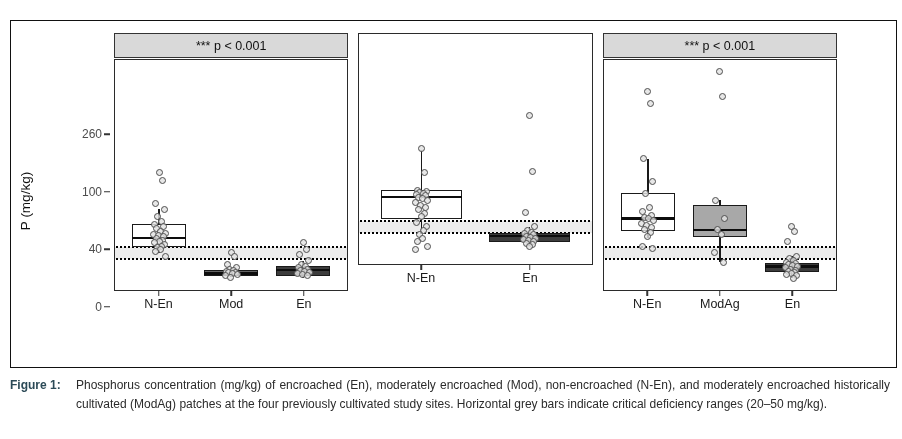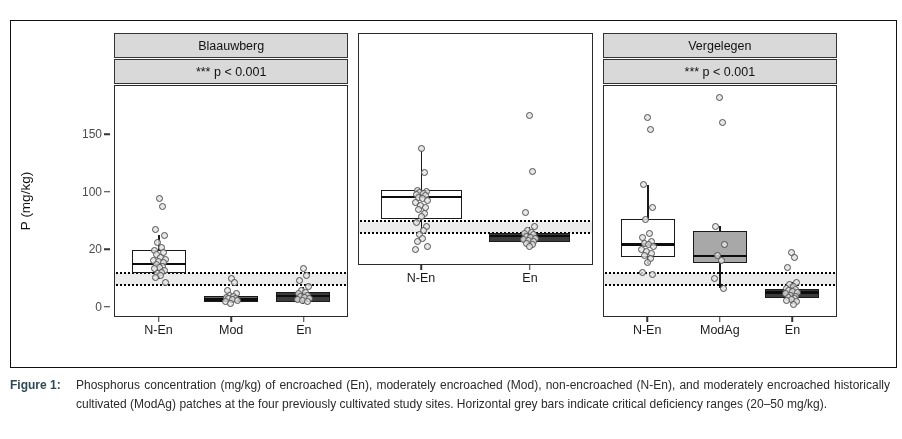--- a/index.html
+++ b/index.html
@@ -76,30 +76,29 @@
 </head>
 <body>
 
 <div class="figure-box">
   <div class="y-axis-title">
     <span>P (mg/kg)</span>
   </div>
   <div class="y-axis" id="y-axis">
       <div class="y-tick-label" style="top: 221.663px;">0</div>
       <div class="y-tick-mark" style="top: 221.663px;"></div>
-      <div class="y-tick-label" style="top: 164.238px;">20</div>
+      <div class="y-tick-label" style="top: 164.238px;">40</div>
       <div class="y-tick-mark" style="top: 164.238px;"></div>
       <div class="y-tick-label" style="top: 106.812px;">100</div>
       <div class="y-tick-mark" style="top: 106.812px;"></div>
-      <div class="y-tick-label" style="top: 49.3861px;">150</div>
+      <div class="y-tick-label" style="top: 49.3861px;">260</div>
       <div class="y-tick-mark" style="top: 49.3861px;"></div>
     </div>
   <div class="panels-row" id="panels-row">
       <div class="panel">
-        <div class="strip">Blaauwberg</div>
         <div class="strip">*** p &lt; 0.001</div>
         <div class="panel-plot">
           <div class="band" style="top: 187.208px; height: 11.4851px; background: rgb(236, 236, 236);"></div>
           <div class="dotline" style="top: 186.208px;"></div>
           <div class="dotline" style="top: 197.693px;"></div>
           <div class="whisker" style="left: calc(19% - 0.75px); top: 149.307px; height: 14.9307px;"></div>
           <div class="whisker" style="left: calc(19% - 0.75px); top: 187.208px; height: 5.74257px;"></div>
           <div class="bp-box" style="left: calc(7.375%); width: 23.25%; top: 164.238px; height: 22.9703px; background: rgb(255, 255, 255);"></div>
           <div class="bp-median" style="left: calc(7.375%); width: 23.25%; top: 176.77px;"></div>
           <div class="pt" style="left: calc(19% - 3.5px); top: 109.054px;"></div>
@@ -228,21 +227,20 @@
           <div class="pt" style="left: calc(73.25% - 3.5px); top: 208.975px;"></div>
         </div>
         <div class="x-axis">
           <div class="x-tick-mark" style="left: 26.75%;"></div>
           <div class="x-tick-label" style="left: 26.75%;">N-En</div>
           <div class="x-tick-mark" style="left: 73.25%;"></div>
           <div class="x-tick-label" style="left: 73.25%;">En</div>
         </div>
       </div>
       <div class="panel">
-        <div class="strip">Vergelegen</div>
         <div class="strip">*** p &lt; 0.001</div>
         <div class="panel-plot">
           <div class="band" style="top: 187.208px; height: 11.4851px; background: rgb(236, 236, 236);"></div>
           <div class="dotline" style="top: 186.208px;"></div>
           <div class="dotline" style="top: 197.693px;"></div>
           <div class="whisker" style="left: calc(19% - 0.75px); top: 98.7723px; height: 34.4554px;"></div>
           <div class="whisker" style="left: calc(19% - 0.75px); top: 171.129px; height: 6.89109px;"></div>
           <div class="bp-box" style="left: calc(7.375%); width: 23.25%; top: 133.228px; height: 37.901px; background: rgb(255, 255, 255);"></div>
           <div class="bp-median" style="left: calc(7.375%); width: 23.25%; top: 157.245px;"></div>
           <div class="pt" style="left: calc(19% - 3.5px); top: 27.5099px;"></div>

